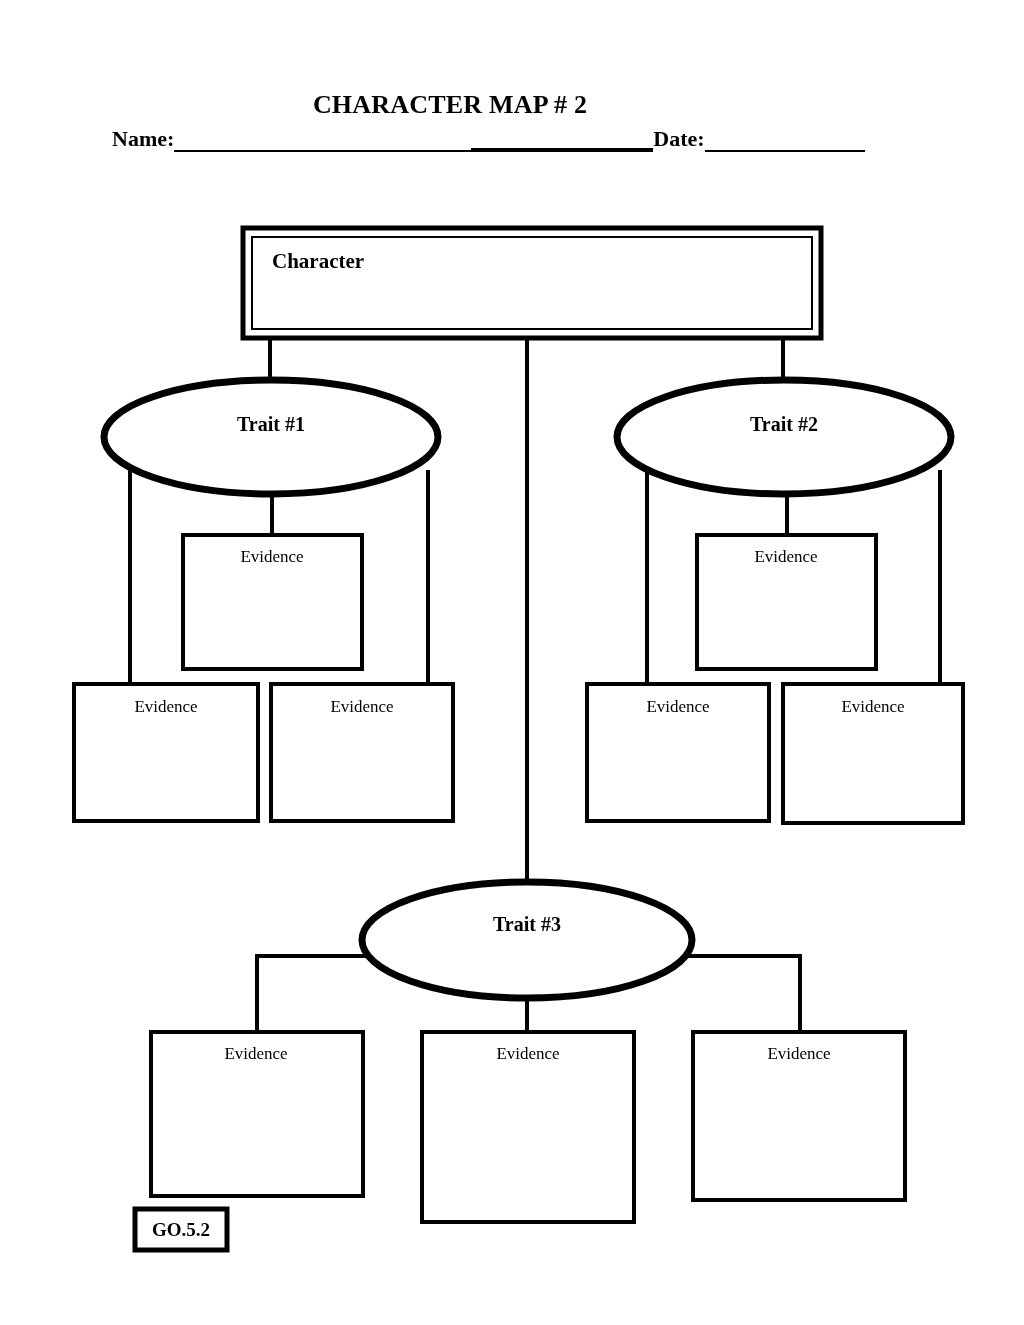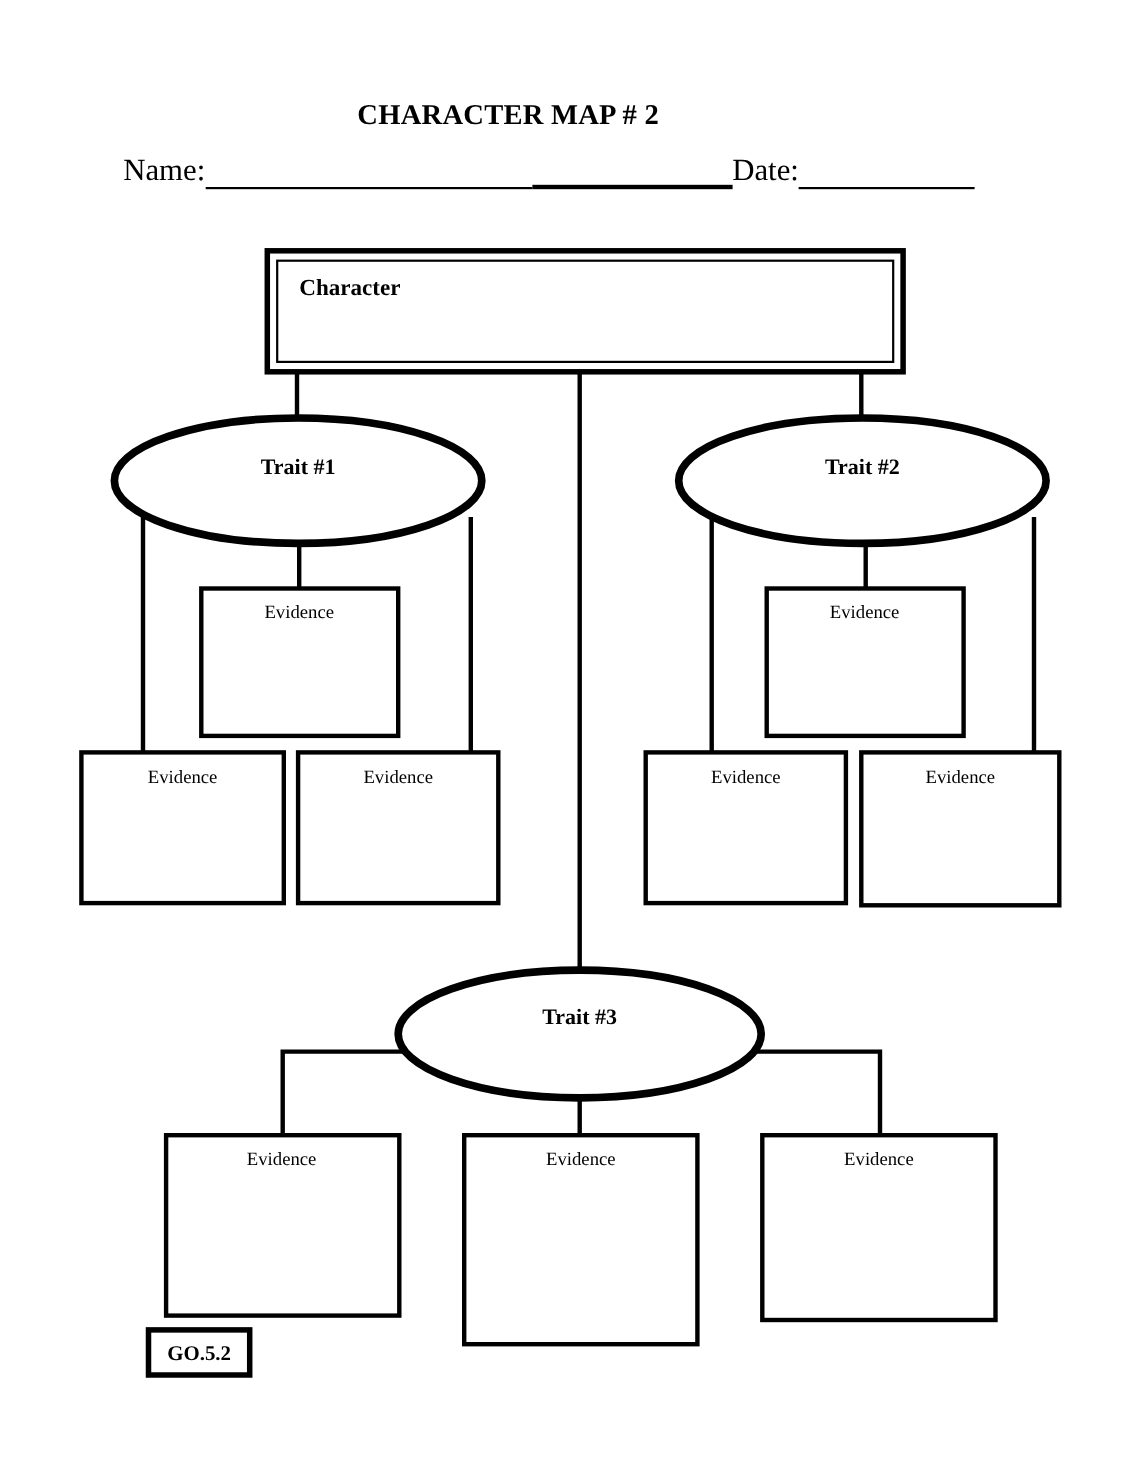--- a/index.html
+++ b/index.html
@@ -19,31 +19,30 @@
   
   .page-title {
     position: absolute;
     left: 0;
     top: 90px;
     width: 900px;
     text-align: center;
     font-size: 26px;
     font-weight: bold;
     letter-spacing: 0.2px;
-    margin-left: 12px;
   }
 
   .namedate-row {
     position: absolute;
     left: 112px;
-    top: 140px;
+    top: 126px;
     width: 800px;
     height: 30px;
-    font-size: 28px;
-    font-weight: normal;
+    font-size: 22px;
+    font-weight: bold;
     white-space: nowrap;
   }
   .nd-label {
     display: inline-block;
     vertical-align: bottom;
   }
   .rule {
     display: inline-block;
     vertical-align: bottom;
     border-bottom: 2px solid #000;

